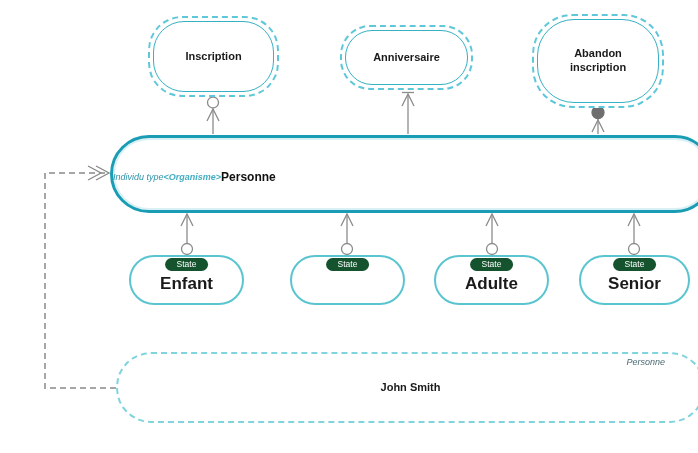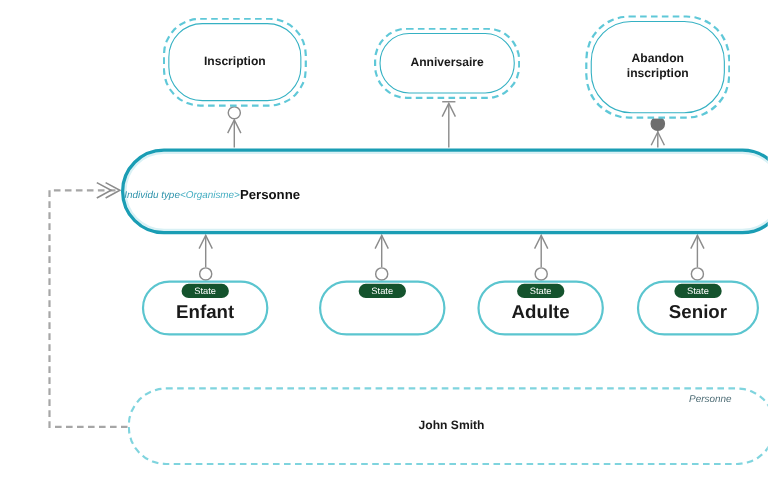--- a/index.html
+++ b/index.html
@@ -27,21 +27,21 @@
   #ev-abandon .inner{border-radius:37px;}
   #ev-abandon .inner span{width:80px;}
 
   
   #node-personne{
     left:78px;top:135px;width:604px;height:78px;border-radius:39px;
     border:3px solid #1a9db4;box-shadow:inset 0 0 0 2px #d9f1f5;
     display:flex;flex-direction:row;align-items:center;padding-top:6px;
   }
   #node-personne .tline{font-size:9px;font-style:italic;color:#2e93ab;line-height:11px;}
-  #node-personne .sline{font-size:9px;font-style:italic;color:#45aec2;line-height:11px;}
+  #node-personne .sline{font-size:9px;font-style:italic;color:#45aec2;line-height:11px;font-weight:bold;}
   #node-personne .nline{font-size:12px;font-weight:bold;color:#111;line-height:15px;margin-top:1px;}
 
   
   .state{top:255px;height:50px;border:2.5px solid #5bc5cf;border-radius:25px;}
   .state .badge{
     position:absolute;top:1px;left:50%;transform:translateX(-50%);
     background:#14532d;color:#fff;font-size:8.5px;line-height:13px;
     padding:0 12px;border-radius:8px;white-space:nowrap;
   }
   .state .slabel{

